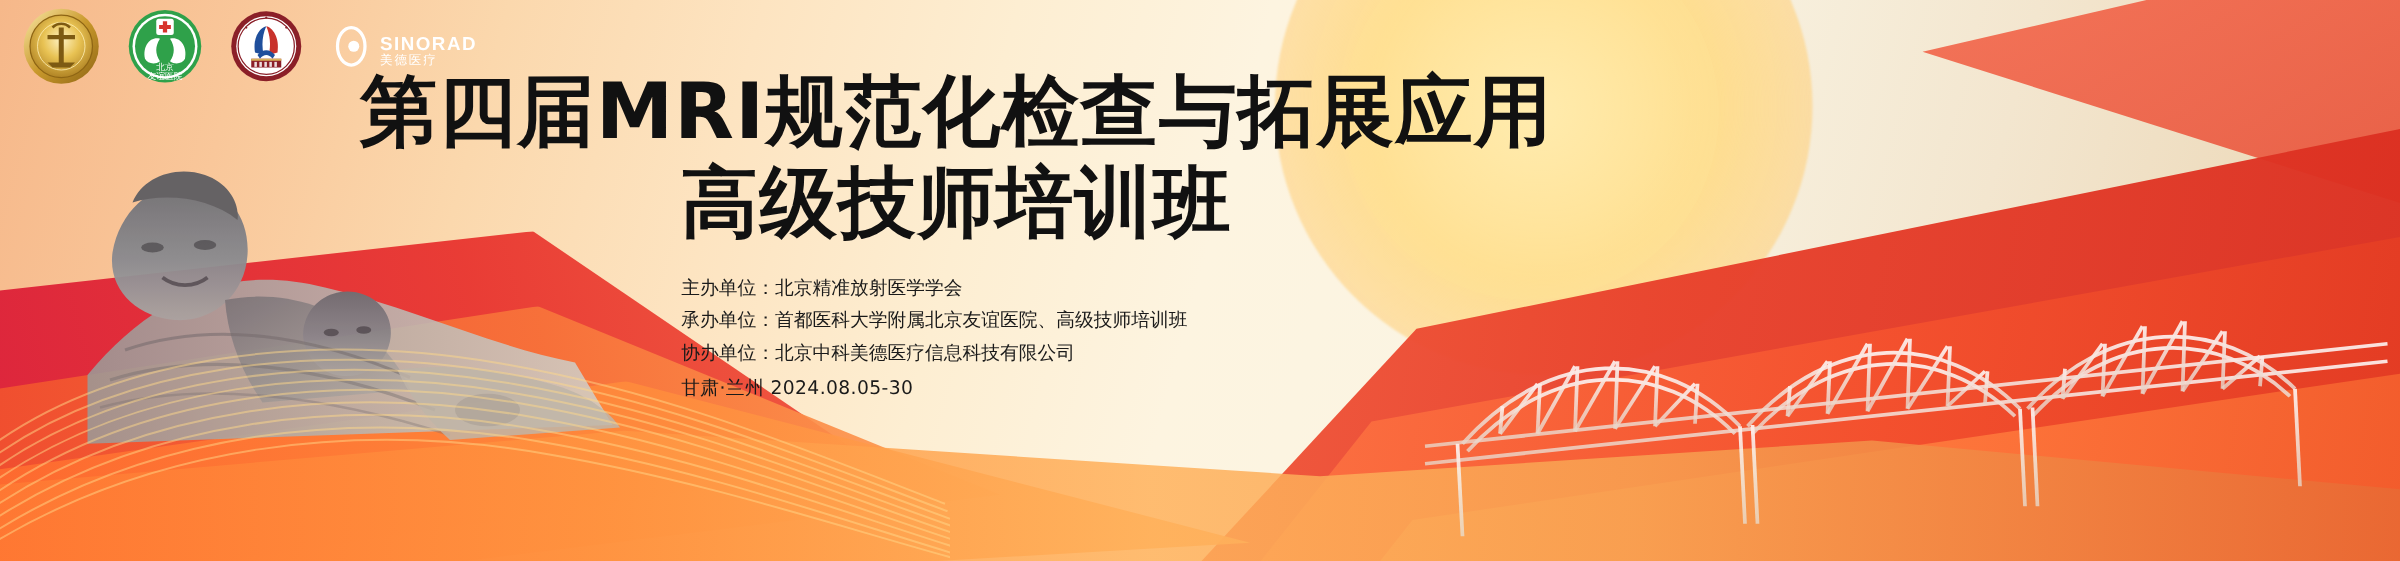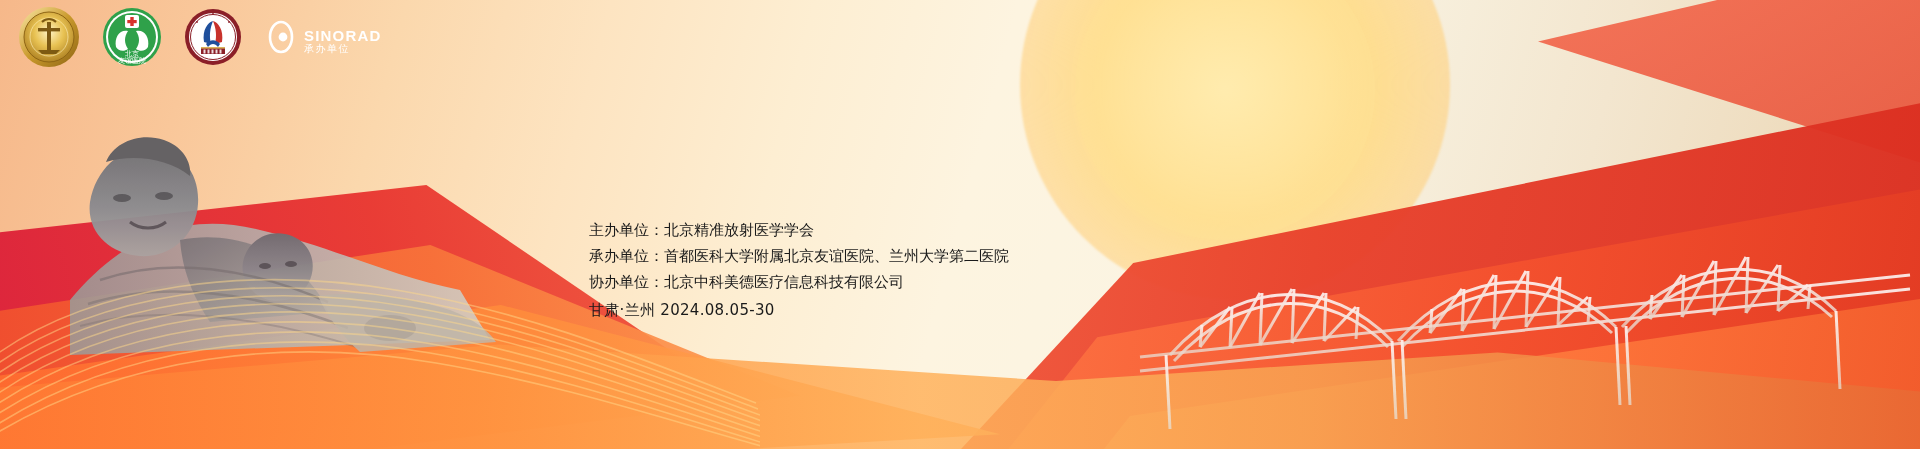--- a/index.html
+++ b/index.html
@@ -182,21 +182,21 @@
   .details {
     position: absolute;
     left: 545px; top: 218px;
     z-index: 25;
     color: #1a1a1a;
     font-family: "DejaVu Sans", "Liberation Sans", sans-serif;
     font-size: 15px;
     line-height: 1.72;
     white-space: nowrap;
   }
-  .detail-line { display: block; margin-left: 44px; }
+  .detail-line { display: block; }
   .detail-line.venue { margin-top: 3px; letter-spacing: 0.3px; }
 </style>
 </head>
 <body>
 
 <div id="banner">
 
   <div class="bg-layer sun-disc"></div>
   <div class="bg-layer sun-disc2"></div>
 
@@ -410,26 +410,30 @@
       <circle cx="45" cy="14" r="0.9" fill="#8b1f28"></circle>
     </svg>
 
     <div class="logo-sinorad">
       <svg width="34" height="34" viewBox="0 0 34 34">
         <ellipse cx="17" cy="17" rx="11" ry="15" fill="none" stroke="#ffffff" stroke-width="2.6"></ellipse>
         <ellipse cx="19" cy="17" rx="4.4" ry="4.4" fill="#ffffff"></ellipse>
       </svg>
       <div class="sinorad-text">
         <span class="sinorad-en">SINORAD</span>
-        <span class="sinorad-cn">承办单位</span>
+        <span class="sinorad-cn">美德医疗</span>
       </div>
     </div>
   </div>
 
+  <div class="title-block">
+    <div class="title-line1">第四届MRI规范化检查与拓展应用</div>
+    <div class="title-line2">高级技师培训班</div>
+  </div>
 
   <div class="details">
     <span class="detail-line">主办单位：北京精准放射医学学会</span>
-    <span class="detail-line">承办单位：首都医科大学附属北京友谊医院、兰州大学第二医院</span>
+    <span class="detail-line">承办单位：首都医科大学附属北京友谊医院、高级技师培训班</span>
     <span class="detail-line">协办单位：北京中科美德医疗信息科技有限公司</span>
     <span class="detail-line venue">甘肃·兰州  2024.08.05-30</span>
   </div>
 
 </div>
 
 </body></html>

